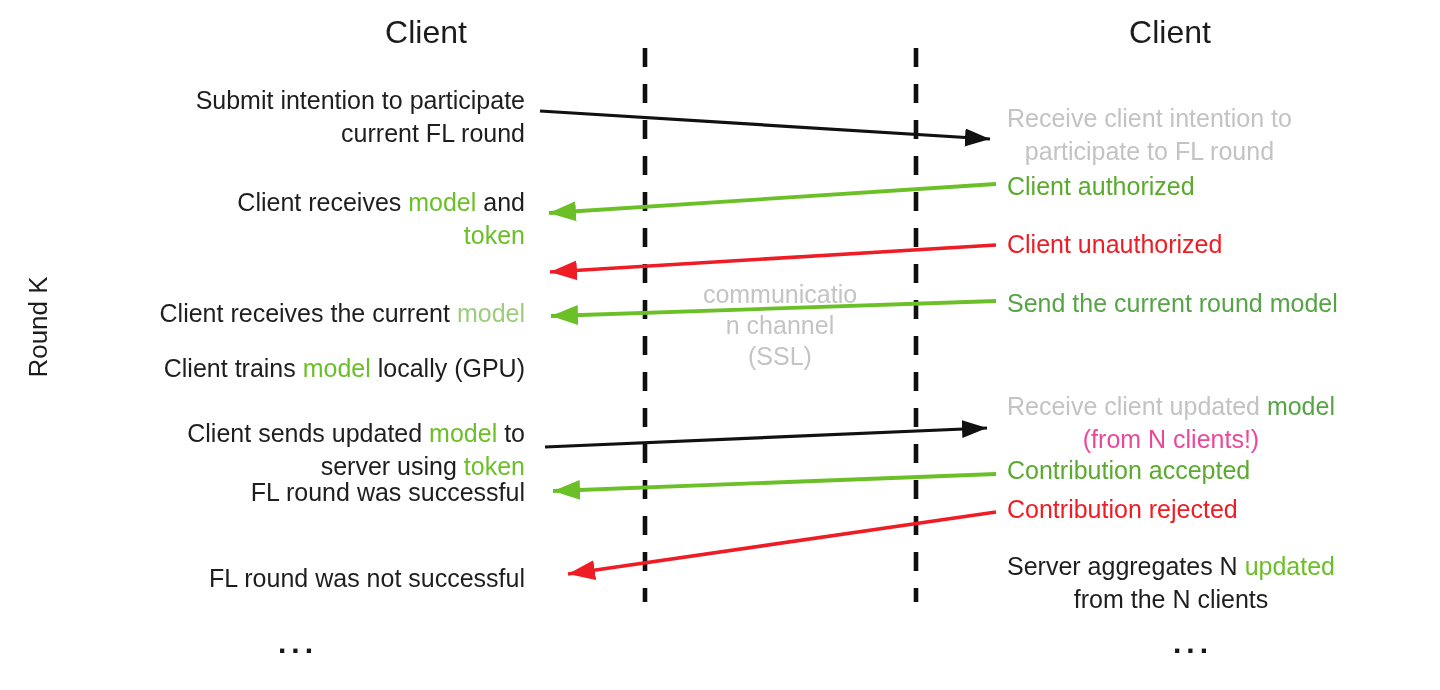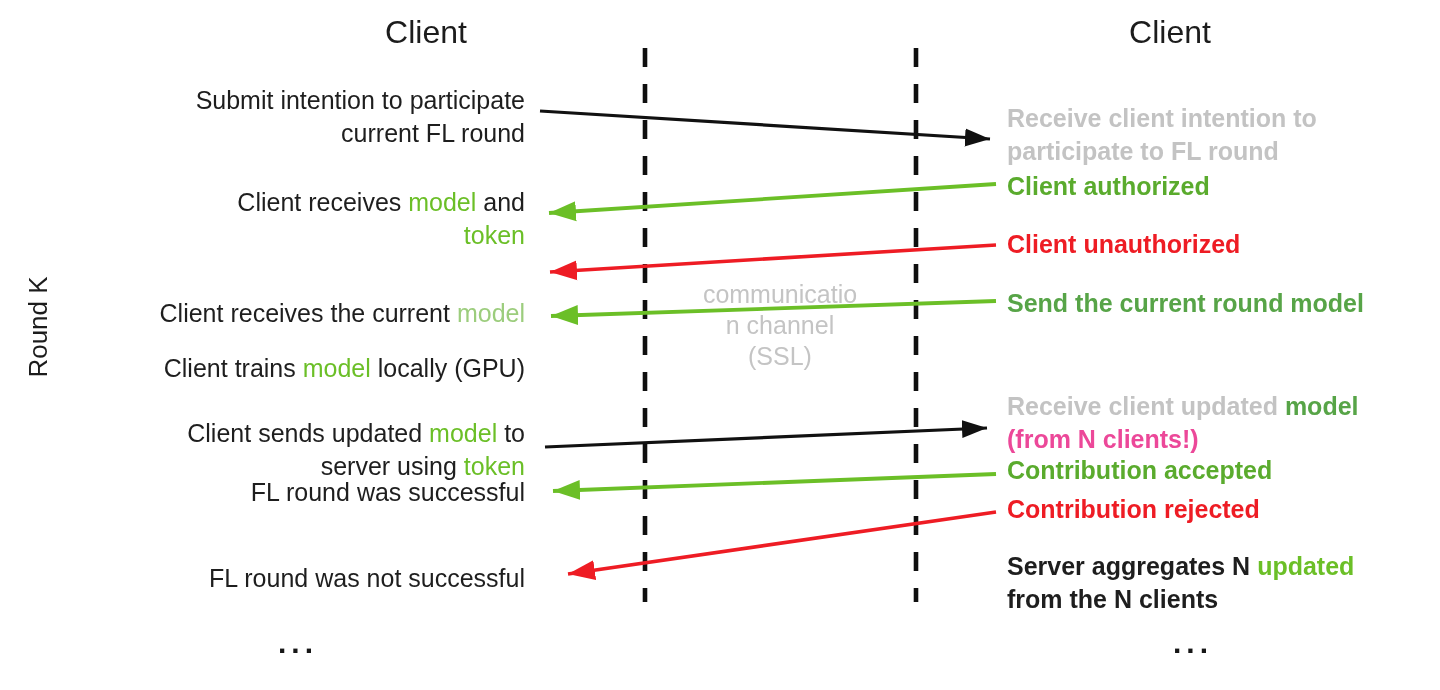--- a/index.html
+++ b/index.html
@@ -5,21 +5,21 @@
   html,body{margin:0;padding:0;background:#ffffff;}
   #canvas{
     position:relative;width:1440px;height:690px;background:#ffffff;
     font-family:"Liberation Sans",sans-serif;overflow:hidden;
   }
   .hdr{position:absolute;top:14px;font-size:32px;color:#1c1c1c;transform:translateX(-50%);white-space:nowrap;}
   #client-header{left:426px;}
   #server-header{left:1170px;}
   .msg{position:absolute;font-size:25px;line-height:33px;white-space:nowrap;}
   .left-col{right:915px;text-align:right;}
-  .right-col{left:1007px;text-align:left;font-weight:bold;}
+  .right-col{left:1007px;text-align:center;}
   
   .l1{top:84px;}  .l2{top:186px;} .l3{top:250px;} .l4{top:297px;}
   .l5{top:352px;} .l6{top:417px;} .l7{top:476px;} .l8{top:562px;}
   
   .r1{top:102px;} .r2{top:170px;} .r3{top:228px;} .r4{top:287px;}
   .r5{top:390px;} .r6{top:454px;} .r7{top:493px;} .r8{top:550px;}
   .round-label{
     position:absolute;left:38px;top:327px;
     transform:translate(-50%,-50%) rotate(-90deg);
     font-size:26px;color:#1c1c1c;white-space:nowrap;

